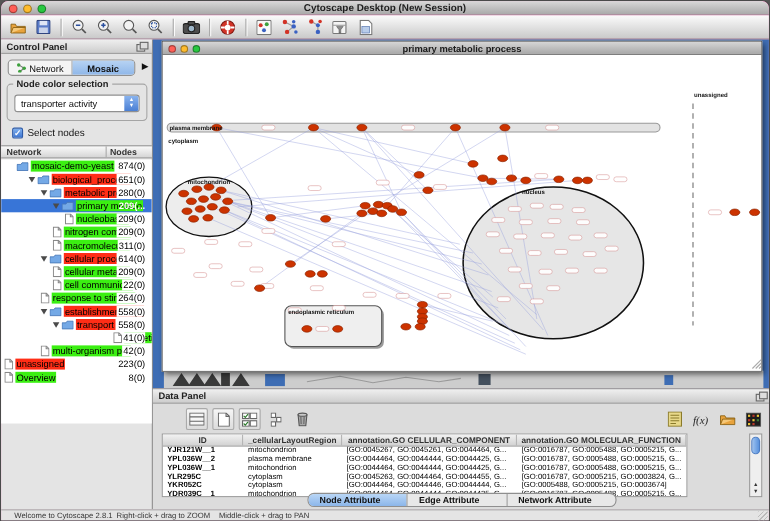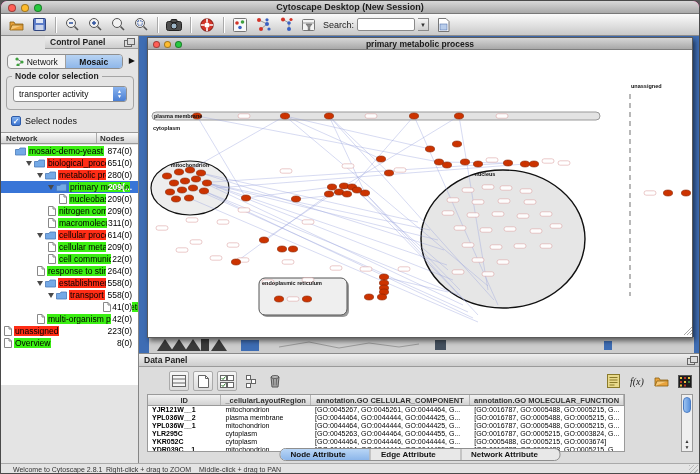--- a/index.html
+++ b/index.html
@@ -21,21 +21,21 @@
     display:flex; align-items:center; padding:0 6px; gap:5px; }
   .tbtn { width:18px; height:18px; display:flex; align-items:center; justify-content:center; }
   .tsep { width:1px; height:16px; background:#aaa; box-shadow:1px 0 0 #fff; margin:0 2px; }
   .search-wrap { display:flex; align-items:center; gap:3px; }
   .search-label { font-size:9px; color:#222; }
   .search-input { width:58px; height:13px; border:1px solid #8a8a8a; border-radius:2px; font-size:8px; padding:0 2px; background:#fff; }
   .search-arrow { width:11px; height:13px; background:linear-gradient(#f5f5f5,#cfcfcf); border:1px solid #8a8a8a; border-left:none; font-size:6px; line-height:12px; text-align:center; color:#333; }
 
   
   .control-panel { position:absolute; left:0; top:35px; width:138px; height:427px;
-    background:#e4e4e4; border-right:1px solid #858585;padding-left:44px; }
+    background:#e4e4e4; border-right:1px solid #858585; }
   .panel-head { height:13px; background:linear-gradient(#efefef,#cdcdcd); border-bottom:1px solid #9a9a9a;
     display:flex; align-items:center; padding:0 5px; font-size:8.5px; font-weight:bold; color:#222; }
   .float-ico { margin-left:auto; width:9px; height:8px; position:relative; }
   .float-ico::before,.float-ico::after{content:"";position:absolute;border:1px solid #666;background:#ddd;width:6px;height:5px;}
   .float-ico::before{left:0;top:2px}.float-ico::after{left:3px;top:0}
   .cp-tabs { position:absolute; left:6px; top:18px; width:116px; height:15px; display:flex;
     border:1px solid #8f8f8f; border-radius:4px; overflow:hidden; background:#f4f4f4; }
   .cp-tab { flex:1; display:flex; align-items:center; justify-content:center; gap:3px;
     font-size:8.5px; color:#111; border-right:1px solid #9f9f9f; }
   .cp-tab:last-child{border-right:none}
@@ -219,25 +219,20 @@
           <circle cx="10" cy="12" r="2" fill="#3a61c2"></circle>
         </svg>
       </span>
     <span class="tbtn">
         <svg width="14" height="14">
           <rect x="0.5" y="1.5" width="12" height="11" rx="1" fill="#f4f4f4" stroke="#777"></rect>
           <line x1="0.5" y1="5" x2="12.5" y2="5" stroke="#999"></line>
           <path d="M4 6 L10 6 L7.8 9 L7.8 12 L6.2 12 L6.2 9 Z" fill="#8c8c8c" stroke="#555" stroke-width="0.5"></path>
         </svg>
       </span>
-    <div class="search-wrap">
-      <span class="search-label">Search:</span>
-      <input class="search-input" value="" style="">
-      <span class="search-arrow">▼</span>
-    </div>
     <span class="tbtn">
         <svg width="13" height="14">
           <path d="M1.5 0.5 L9 0.5 L12 3.5 L12 13.5 L1.5 13.5 Z" fill="#fff" stroke="#777"></path>
           <rect x="3" y="6" width="7" height="6" fill="#b9cdea" stroke="#5574ad" stroke-width="0.6"></rect>
         </svg>
       </span>
   </div>
 
   <div class="control-panel">
     <div class="panel-head">

